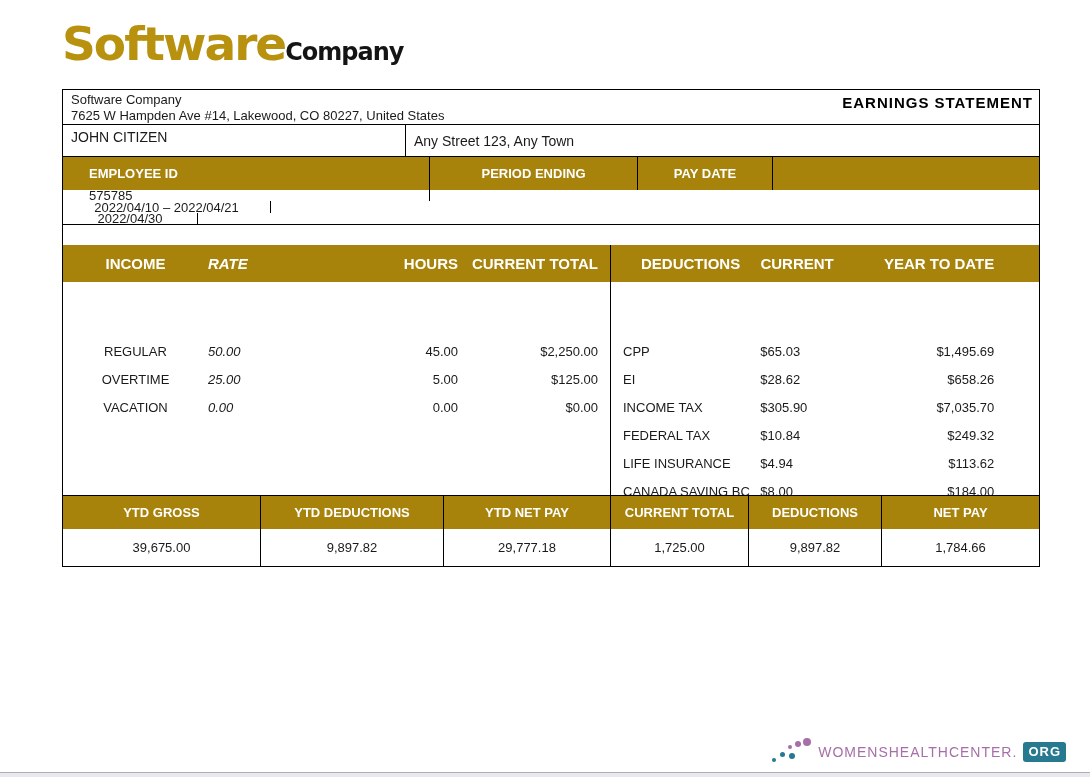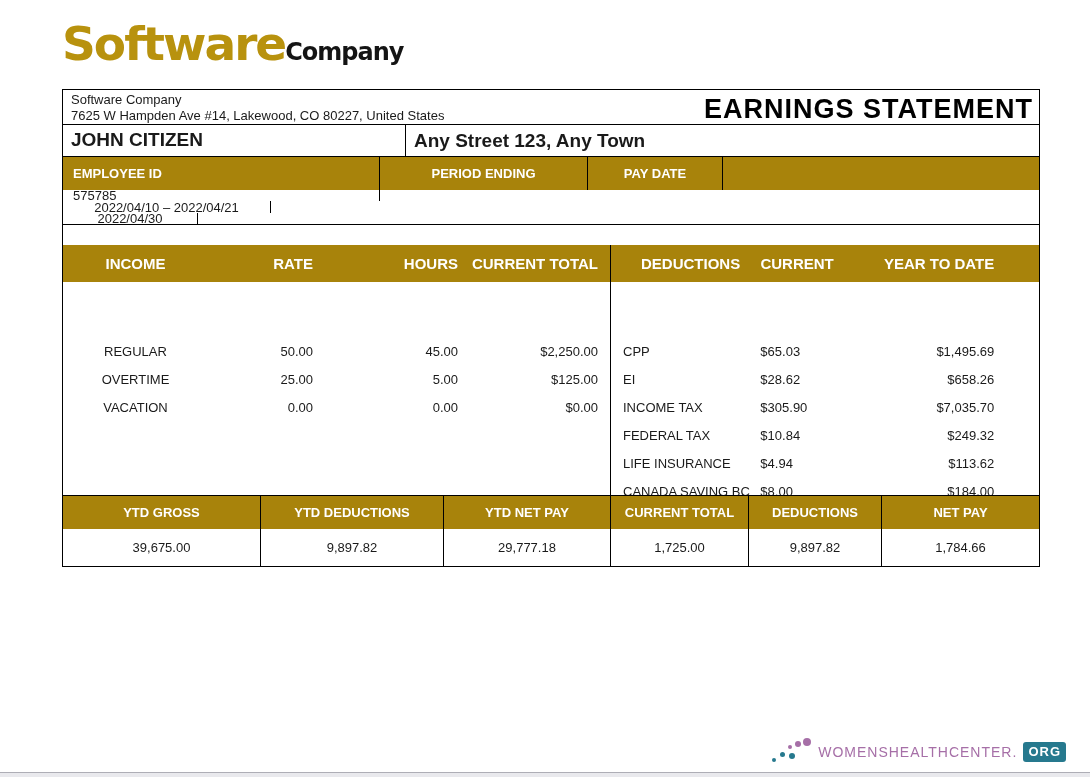--- a/index.html
+++ b/index.html
@@ -54,48 +54,48 @@
   .gold { background: var(--gold); color: #ffffff; font-weight: bold; }
 
   
   .info-row { height: 35px; position: relative; padding: 2px 0 0 8px; }
   .info-row .company-name { font-size: 13px; line-height: 16px; }
   .info-row .company-address { font-size: 13px; line-height: 16px; }
   .statement-title {
     position: absolute;
     right: 6px;
     top: 4px;
-    font-size: 27px;
+    font-size: 15px;
     font-weight: bold;
     letter-spacing: 1px;
     color: #000;
   }
 
   
   .name-row { height: 32px; }
-  .name-row .cell { font-size: 19px; font-weight: bold; }
+  .name-row .cell { font-size: 14px; }
   .emp-name { width: 343px; padding: 4px 0 0 8px; }
   .emp-address { flex: 1; display: flex; align-items: center; padding-left: 8px; }
 
   
   .id-row { height: 33px; font-size: 13px; }
   .id-row .cell { display: flex; align-items: center; justify-content: center; }
-  .id-row .c1 { width: 317px; justify-content: flex-start; padding-left: 10px; }
+  .id-row .c1 { width: 367px; justify-content: flex-start; padding-left: 26px; }
   .id-row .c2 { width: 208px; }
   .id-row .c3 { width: 135px; }
   .id-row .c4 { flex: 1; }
   .id-vals { height: 35px; flex-direction: column; }
 
   
   .main-header { height: 37px; font-size: 15px; margin-top: 20px; }
   .main-header .left-half, .main-body .left-half { width: 548px; }
   .main-header .right-half, .main-body .right-half { flex: 1; }
   .grid-left { display: flex; width: 100%; align-items: center; height: 100%; }
   .grid-left .g1 { width: 145px; text-align: center; }
-  .grid-left .g2 { width: 105px; text-align: right; }
+  .grid-left .g2 { width: 105px; text-align: left; font-style: italic; }
   .grid-left .g3 { width: 145px; text-align: right; }
   .grid-left .g4 { flex: 1; text-align: right; padding-right: 12px; }
   .grid-right { display: flex; width: 100%; align-items: center; height: 100%; }
   .grid-right .g1 { width: 150px; text-align: left; padding-left: 12px; }
   .grid-right .g2 { width: 100px; text-align: left; }
   .grid-right .g3 { width: 135px; text-align: right; }
   .grid-right .sp { width: 45px; }
   .main-header .grid-right .g1 { padding-left: 30px; }
 
   

